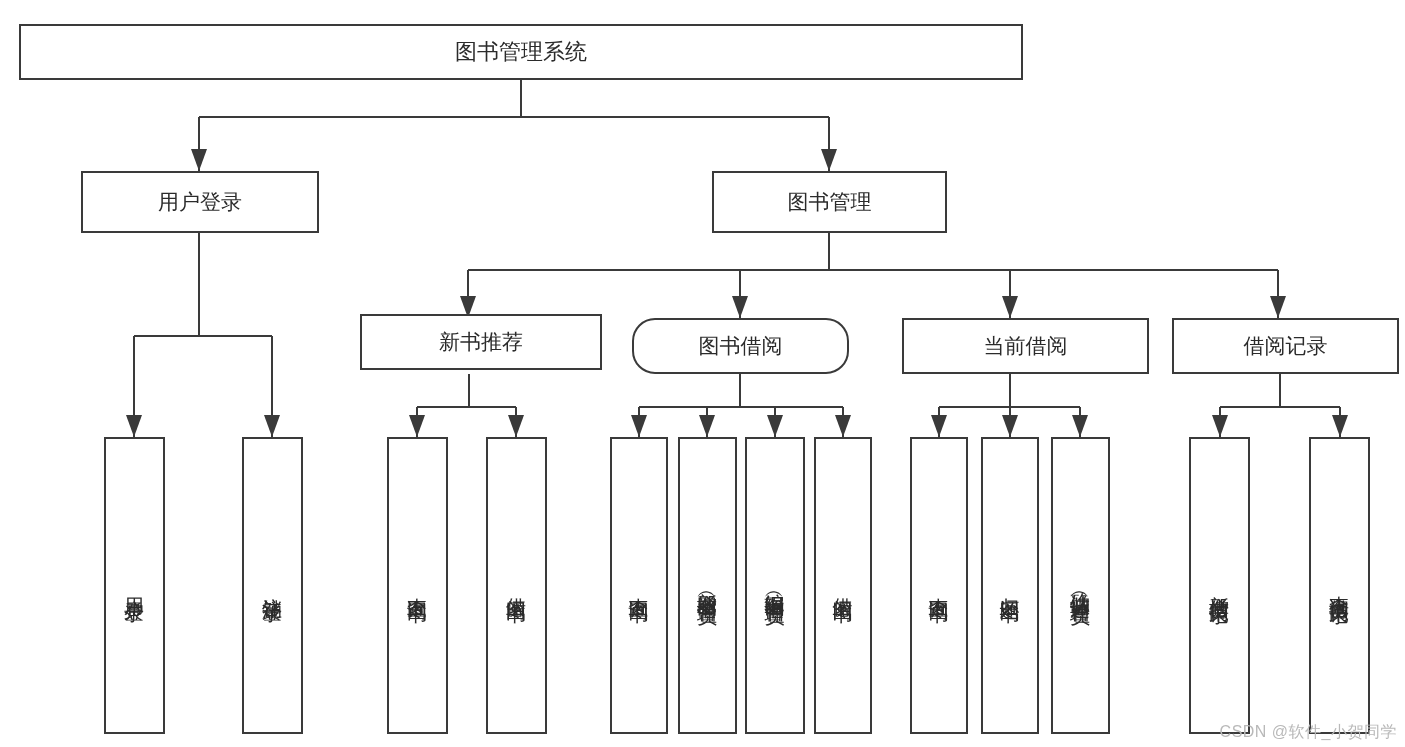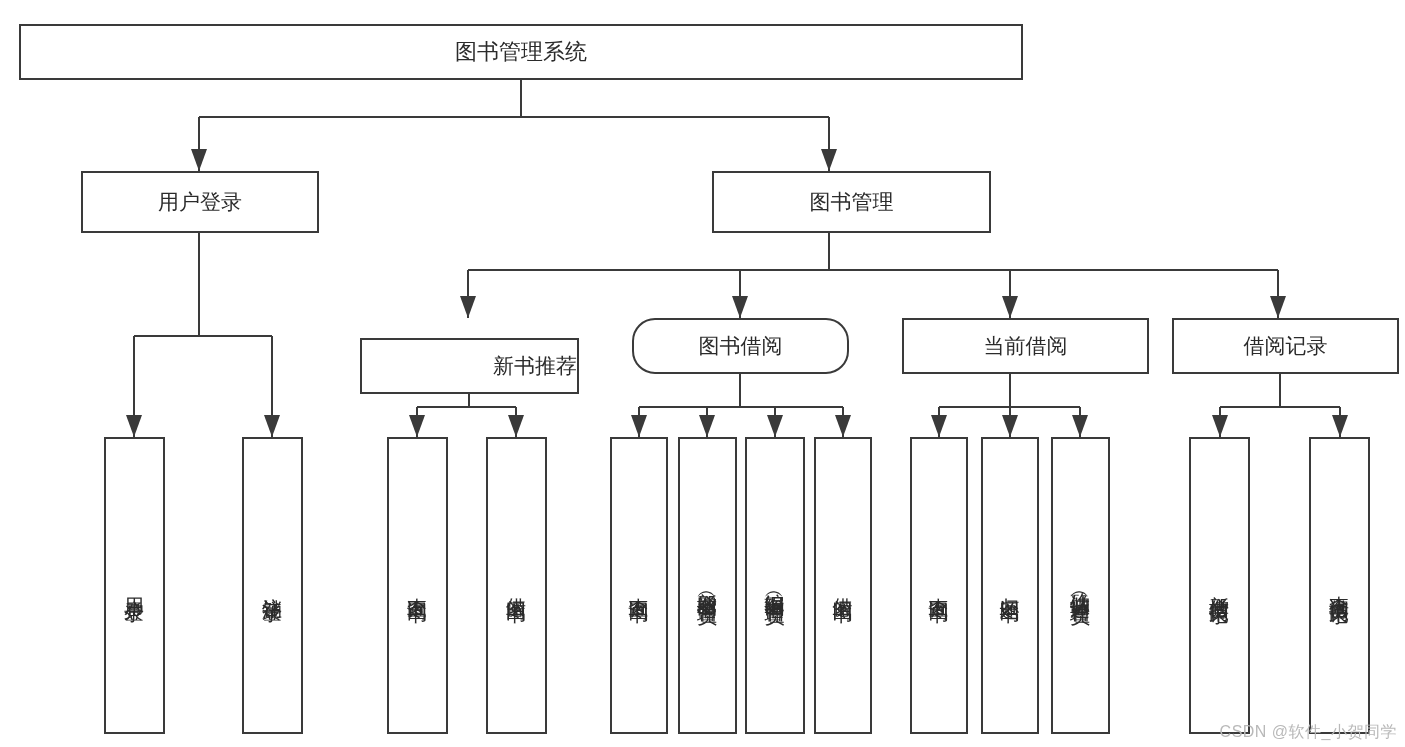--- a/index.html
+++ b/index.html
@@ -142,24 +142,24 @@
         <path d="M 1332 415 L 1348 415 L 1340 437 Z" fill="#3a3a3a"></path>
       </g>
     </svg>
   <div id="nodes">
       <div class="node horiz title" style="left: 19px; top: 12px; width: 1004px; height: 56px; border-color: rgb(58, 58, 58); background: rgb(255, 255, 255); color: rgb(43, 43, 43); margin-top: 12px;">
         <span class="label">图书管理系统</span>
       </div>
       <div class="node horiz" style="left: 81px; top: 171px; width: 238px; height: 62px; border-color: rgb(58, 58, 58); background: rgb(255, 255, 255); color: rgb(43, 43, 43);">
         <span class="label">用户登录</span>
       </div>
-      <div class="node horiz" style="left: 712px; top: 171px; width: 279px; height: 62px; border-color: rgb(58, 58, 58); background: rgb(255, 255, 255); color: rgb(43, 43, 43);">
+      <div class="node horiz" style="left: 712px; top: 171px; width: 235px; height: 62px; border-color: rgb(58, 58, 58); background: rgb(255, 255, 255); color: rgb(43, 43, 43);">
         <span class="label">图书管理</span>
       </div>
-      <div class="node horiz" style="left: 360px; top: 338px; width: 219px; height: 56px; border-color: rgb(58, 58, 58); background: rgb(255, 255, 255); color: rgb(43, 43, 43); justify-content: flex-end;">
+      <div class="node horiz" style="left: 360px; top: 314px; width: 242px; height: 56px; border-color: rgb(58, 58, 58); background: rgb(255, 255, 255); color: rgb(43, 43, 43);">
         <span class="label">新书推荐</span>
       </div>
       <div class="node horiz" style="left: 632px; top: 318px; width: 217px; height: 56px; border-color: rgb(58, 58, 58); background: rgb(255, 255, 255); color: rgb(43, 43, 43); border-radius: 23px;">
         <span class="label">图书借阅</span>
       </div>
       <div class="node horiz" style="left: 902px; top: 318px; width: 247px; height: 56px; border-color: rgb(58, 58, 58); background: rgb(255, 255, 255); color: rgb(43, 43, 43);">
         <span class="label">当前借阅</span>
       </div>
       <div class="node horiz" style="left: 1172px; top: 318px; width: 227px; height: 56px; border-color: rgb(58, 58, 58); background: rgb(255, 255, 255); color: rgb(43, 43, 43);">
         <span class="label">借阅记录</span>

